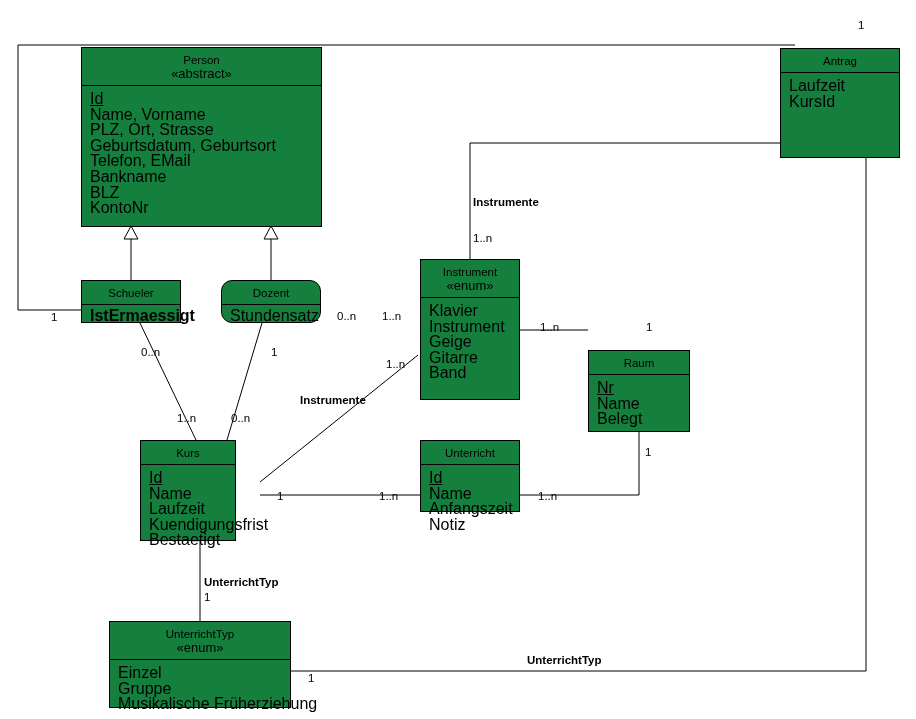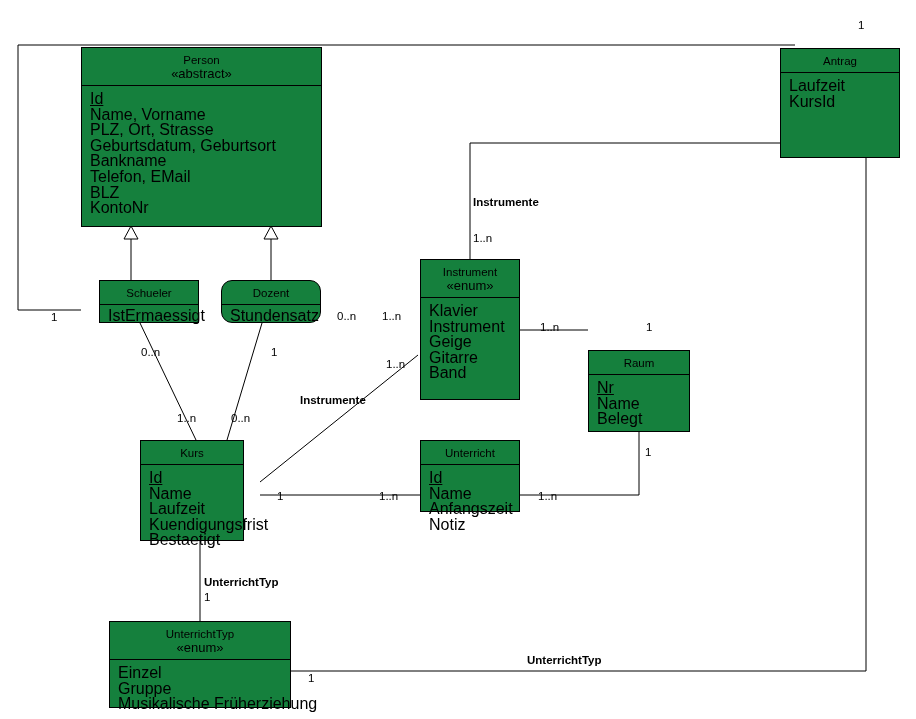--- a/index.html
+++ b/index.html
@@ -106,44 +106,44 @@
     <div class="cls-header">
       <span>Person</span>
       <span class="stereo">«abstract»</span>
     </div>
     <div class="cls-divider"></div>
     <div class="cls-attrs">
       <div class="pk">Id</div>
       <div>Name, Vorname</div>
       <div>PLZ, Ort, Strasse</div>
       <div>Geburtsdatum, Geburtsort</div>
+      <div>Telefon, EMail</div>
       <div>Bankname</div>
-      <div>Telefon, EMail</div>
       <div>BLZ</div>
       <div>KontoNr</div>
     </div>
   </div>
 
   <div class="cls" style="left:780px; top:48px; width:120px; height:110px;">
     <div class="cls-header">
       <span>Antrag</span>
     </div>
     <div class="cls-divider"></div>
     <div class="cls-attrs">
       <div>Laufzeit</div>
       <div>KursId</div>
     </div>
   </div>
 
-  <div class="cls" style="left:99px; top:280px; width:100px; height:43px;">
+  <div class="cls" style="left:81px; top:280px; width:100px; height:43px;">
     <div class="cls-header">
       <span>Schueler</span>
     </div>
     <div class="cls-divider"></div>
-    <div class="cls-attrs" style="padding-top:3px;">
+    <div class="cls-attrs" style="padding-top:3px;font-weight:bold;">
       <div>IstErmaessigt</div>
     </div>
   </div>
 
   <div class="cls" style="left:221px; top:280px; width:100px; height:43px;border-radius:11px;">
     <div class="cls-header">
       <span>Dozent</span>
     </div>
     <div class="cls-divider"></div>
     <div class="cls-attrs" style="padding-top:3px;">
@@ -171,21 +171,21 @@
       <span>Raum</span>
     </div>
     <div class="cls-divider"></div>
     <div class="cls-attrs">
       <div class="pk">Nr</div>
       <div>Name</div>
       <div>Belegt</div>
     </div>
   </div>
 
-  <div class="cls" style="left:140px; top:440px; width:104px; height:101px;">
+  <div class="cls" style="left:140px; top:440px; width:96px; height:101px;">
     <div class="cls-header">
       <span>Kurs</span>
     </div>
     <div class="cls-divider"></div>
     <div class="cls-attrs">
       <div class="pk">Id</div>
       <div>Name</div>
       <div>Laufzeit</div>
       <div>Kuendigungsfrist</div>
       <div>Bestaetigt</div>

